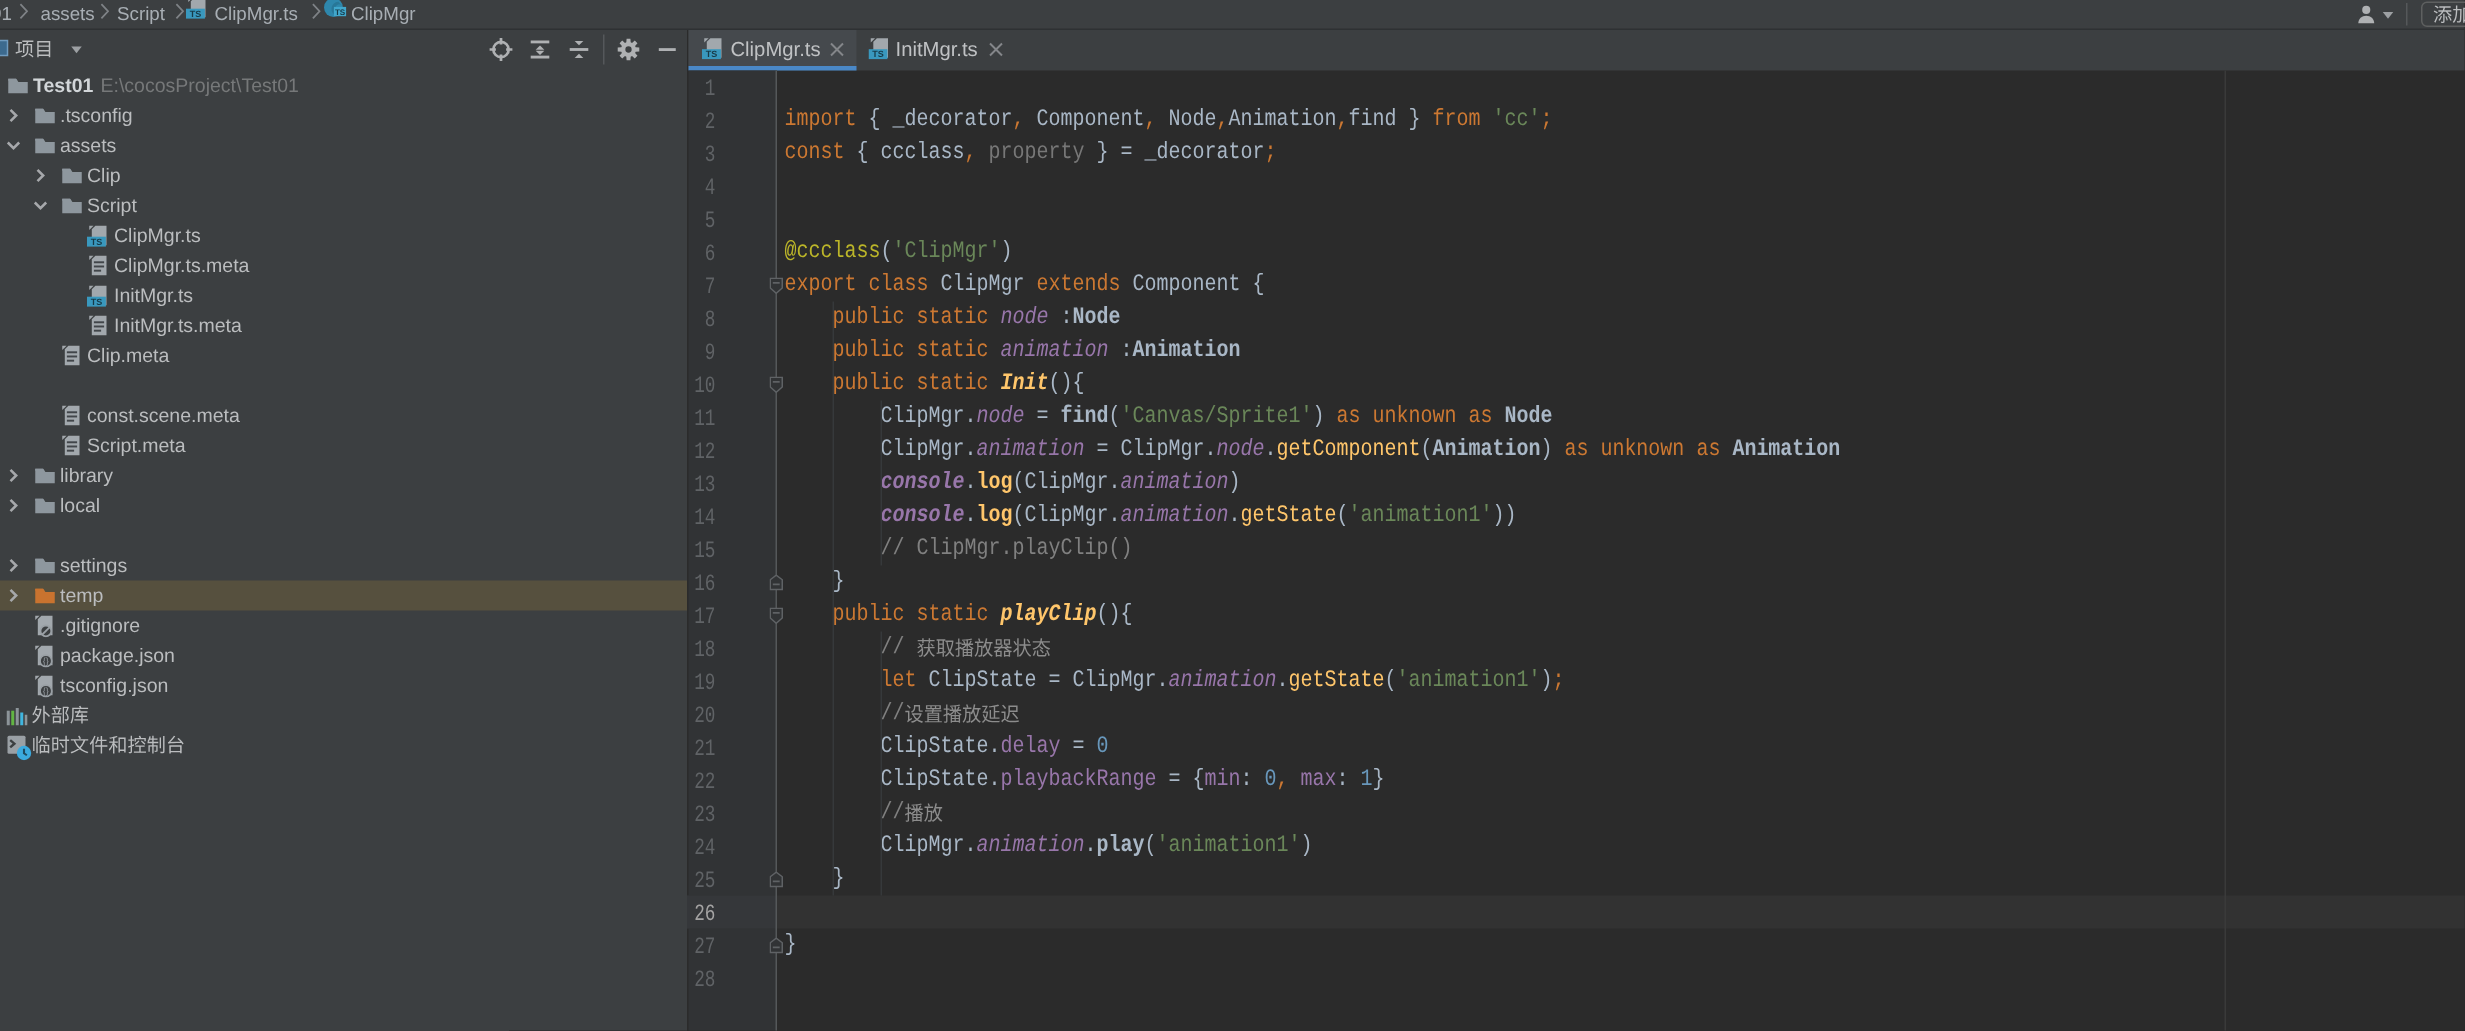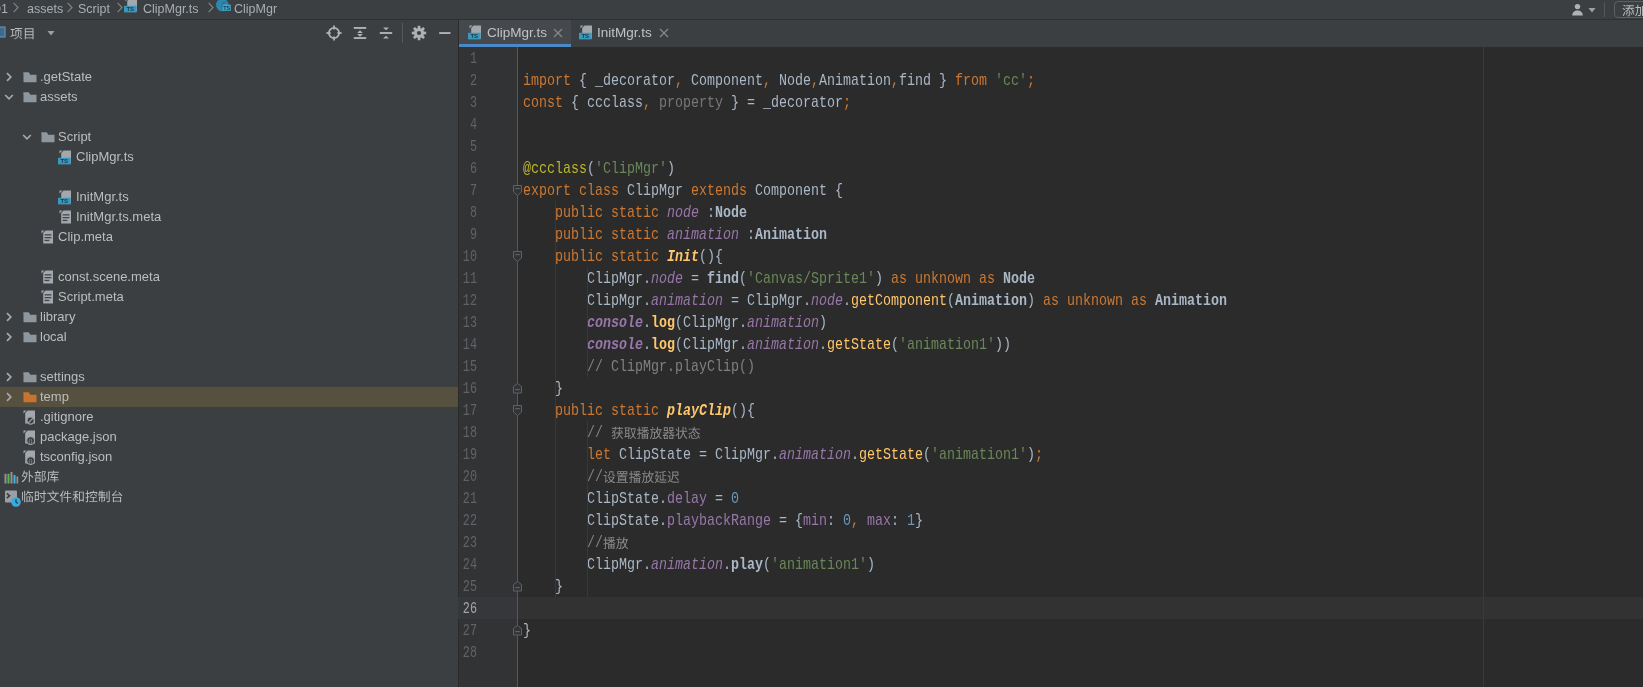--- a/index.html
+++ b/index.html
@@ -62,48 +62,72 @@
       <path id="g19" d="M196 150V291H366V150ZM128 85H437V356H128ZM622 150V291H802V150ZM553 85H875V356H553ZM52 460H949V527H52ZM162 865H405V931H162ZM586 865H839V931H586ZM624 476Q659 519 715 558Q770 597 837 626Q904 655 972 672Q964 679 954 690Q945 701 937 712Q929 723 924 732Q854 712 786 677Q718 642 660 597Q601 553 561 502ZM128 651H437V954H365V717H198V960H128ZM555 651H875V954H802V717H624V960H555ZM435 348 511 362Q475 435 416 505Q357 575 272 635Q186 695 72 739Q68 730 61 720Q54 709 46 699Q38 689 30 682Q139 642 219 588Q300 533 354 471Q408 409 435 348ZM614 396 653 356Q691 369 733 390Q776 412 801 431L760 475Q737 455 694 433Q652 410 614 396Z"></path>
       <path id="g20" d="M356 335H951V409H356ZM666 367Q688 486 729 589Q769 692 829 771Q890 850 973 896Q964 903 953 914Q943 925 933 937Q924 948 918 958Q833 905 771 819Q710 734 669 622Q628 511 603 381ZM741 106 798 74Q820 100 844 132Q868 163 888 193Q909 223 921 246L860 284Q848 261 829 230Q809 199 786 166Q763 133 741 106ZM589 42H663V275Q663 356 654 444Q645 532 617 622Q589 711 534 797Q479 882 388 958Q377 947 360 933Q342 920 327 910Q416 837 468 756Q521 675 547 592Q573 508 581 427Q589 346 589 275ZM247 39H321V958H247ZM49 206 106 171Q131 199 156 231Q181 264 203 296Q225 327 237 352L175 394Q164 368 143 336Q122 303 97 269Q73 235 49 206ZM32 686Q75 652 137 598Q198 544 260 486L291 547Q237 599 181 653Q124 706 76 750Z"></path>
       <path id="g21" d="M56 181H948V251H56ZM466 36H544Q536 111 522 182Q507 253 479 317Q450 382 401 437Q352 493 275 537Q199 581 88 611Q82 597 69 578Q57 559 45 547Q151 521 223 481Q295 442 340 393Q385 343 410 285Q435 228 447 165Q459 101 466 36ZM556 188Q602 322 703 412Q805 502 958 537Q949 545 940 557Q930 570 922 583Q913 595 907 606Q801 576 719 521Q638 466 580 387Q522 307 486 205ZM381 471 444 431Q474 447 505 468Q536 489 564 510Q592 531 610 551L543 594Q527 576 500 553Q473 531 442 509Q411 488 381 471ZM270 639H344V835Q344 857 358 863Q372 870 420 870Q429 870 451 870Q473 870 500 870Q528 870 557 870Q586 870 610 870Q633 870 645 870Q672 870 685 862Q698 854 703 828Q709 803 712 752Q720 759 732 764Q744 770 757 774Q770 778 780 781Q775 843 763 878Q751 912 725 925Q698 938 650 938Q642 938 618 938Q595 938 564 938Q532 938 501 938Q470 938 447 938Q423 938 416 938Q359 938 327 929Q295 921 282 898Q270 876 270 835ZM410 615 467 581Q497 606 528 636Q559 667 586 696Q614 725 630 749L568 790Q553 766 526 735Q500 704 469 673Q438 641 410 615ZM750 645 816 624Q842 665 867 713Q892 762 912 807Q931 853 940 889L868 915Q859 879 841 833Q823 786 799 737Q775 687 750 645ZM154 639 221 661Q211 702 196 750Q181 797 162 841Q144 886 122 920L54 886Q77 853 96 811Q115 769 130 724Q144 679 154 639Z"></path>
       <path id="g22" d="M122 104 171 58Q198 80 227 107Q257 134 283 160Q309 187 324 208L273 261Q258 239 232 212Q207 185 178 156Q149 128 122 104ZM175 940 161 872 180 842 368 705Q372 720 381 738Q389 757 395 768Q329 817 287 848Q246 878 224 896Q202 913 191 923Q181 932 175 940ZM43 354H221V426H43ZM512 76H773V146H512ZM384 482H851V552H384ZM827 482H841L855 479L901 499Q870 597 817 673Q765 749 696 805Q626 861 546 899Q465 937 377 960Q373 946 362 926Q351 907 341 895Q422 876 498 842Q574 808 639 759Q704 709 753 643Q801 577 827 494ZM485 535Q525 626 593 699Q661 772 755 822Q849 872 963 896Q955 904 946 916Q937 928 929 940Q921 952 917 963Q740 920 615 816Q490 712 422 557ZM491 76H562V189Q562 235 548 285Q534 335 496 380Q458 425 386 460Q381 452 372 441Q363 431 353 420Q344 410 337 404Q403 374 436 338Q469 301 480 263Q491 224 491 187ZM739 76H810V308Q810 330 813 338Q816 346 828 346Q834 346 848 346Q862 346 876 346Q891 346 897 346Q908 346 921 345Q935 343 944 341Q945 355 947 374Q949 393 951 406Q942 409 928 410Q913 411 898 411Q891 411 875 411Q859 411 844 411Q829 411 823 411Q788 411 770 401Q752 391 745 368Q739 345 739 307ZM175 940Q172 931 165 919Q158 907 150 895Q141 883 134 876Q144 870 155 857Q167 844 176 826Q184 808 184 785V354H257V850Q257 850 244 860Q232 869 216 884Q200 898 187 914Q175 929 175 940Z"></path>
       <path id="g23" d="M651 132V222H820V132ZM417 132V222H582V132ZM189 132V222H348V132ZM117 78H895V277H117ZM68 335H922V394H68ZM456 258 533 263Q525 315 513 374Q500 432 490 475H419Q426 446 433 408Q440 371 446 332Q452 292 456 258ZM57 874H945V930H57ZM226 560H771V605H226ZM230 663H769V708H230ZM234 767H773V812H234ZM190 453H808V905H734V504H262V905H190Z"></path>
       <path id="g24" d="M685 368H941V436H685ZM650 142H724V726H650ZM876 45 933 104Q866 127 779 145Q692 164 598 177Q504 191 416 201Q415 188 408 169Q402 151 395 139Q459 132 527 122Q594 112 659 100Q723 88 779 74Q836 60 876 45ZM50 103H279V171H50ZM119 392H309V460H110ZM287 392H302L315 390L360 402Q335 622 264 759Q194 897 88 967Q83 958 73 948Q62 938 51 928Q41 919 32 914Q135 850 200 726Q266 602 287 407ZM137 535Q168 640 219 705Q271 769 339 804Q407 838 491 851Q575 863 671 863Q683 863 712 863Q741 863 778 863Q815 863 852 863Q890 863 921 862Q952 862 968 861Q962 869 955 883Q949 896 944 910Q940 924 937 934H887H669Q560 934 468 920Q376 905 301 865Q227 825 170 751Q114 676 77 558ZM435 320H505V689H949V758H435ZM93 485Q91 477 85 466Q80 455 74 444Q68 432 63 425Q76 422 94 405Q111 388 127 365Q138 350 162 311Q186 271 214 218Q242 164 263 110V105L291 93L338 123Q294 216 244 300Q194 385 146 446V447Q146 447 138 451Q130 455 119 460Q109 466 101 473Q93 479 93 485Z"></path>
       <path id="g25" d="M80 95 137 57Q166 82 195 113Q225 143 251 174Q277 204 292 228L231 271Q217 246 192 216Q167 185 137 153Q108 121 80 95ZM262 401V780H187V472H49V401ZM224 745Q241 745 256 754Q271 763 290 778Q309 792 336 810Q385 840 450 849Q515 857 600 857Q644 857 692 856Q741 855 790 852Q839 850 884 846Q928 843 965 838Q961 848 955 863Q950 878 947 892Q944 907 943 918Q916 920 873 922Q830 924 780 925Q730 927 681 928Q633 929 597 929Q504 929 438 917Q371 906 319 874Q288 854 264 834Q239 814 222 814Q206 814 184 832Q163 849 139 878Q115 907 89 941L38 871Q89 816 138 781Q186 745 224 745ZM413 92H491V320Q491 372 487 432Q482 492 470 554Q458 615 434 674Q411 732 372 780Q366 773 354 764Q342 755 329 747Q316 738 307 734Q343 689 364 636Q385 584 396 529Q406 474 410 420Q413 366 413 319ZM441 92H890V418H441V346H814V165H441ZM605 489 664 447Q698 480 734 517Q771 555 806 593Q842 632 872 667Q903 703 923 732L859 781Q833 743 791 692Q748 641 699 588Q650 534 605 489Z"></path>
     </defs>
   </svg>
 <div id="ptree">
+    <div class="trow" style="top:27px;">
+      <span style="position:absolute;left:4px;top:2px">
+        <svg width="16" height="16" viewBox="0 0 16 16" style="">
+          <path d="M1.5 3.5h5.2l1.6 2.2h6.2v7.5H1.5z" fill="#8E979E"></path>
+          <path d="M1.5 3.5h5.2l1 1.4H1.5z" fill="#8E979E"></path>
+        </svg>
+      </span>
+      <span class="tlabel" style="left:22px"><b>Test01</b></span>
+      <span class="tpath" style="left:67px">E:\cocosProject\Test01</span>
+    </div>
     <div class="trow" style="top:47px;">
       <span style="position:absolute;left:1px;top:2px">
         <svg width="16" height="16" viewBox="0 0 16 16" style="">
           <path d="M6 4.2 9.8 8 6 11.8" fill="none" stroke="#A6A8AB" stroke-width="1.7"></path>
         </svg>
       </span>
       <span style="position:absolute;left:22px;top:2px">
         <svg width="16" height="16" viewBox="0 0 16 16" style="">
           <path d="M1.5 3.5h5.2l1.6 2.2h6.2v7.5H1.5z" fill="#8E979E"></path>
           <path d="M1.5 3.5h5.2l1 1.4H1.5z" fill="#8E979E"></path>
         </svg>
       </span>
-      <span class="tlabel" style="left:40px">.getState</span>
+      <span class="tlabel" style="left:40px">.tsconfig</span>
     </div>
     <div class="trow" style="top:67px;">
       <span style="position:absolute;left:1px;top:2px">
         <svg width="16" height="16" viewBox="0 0 16 16" style="">
           <path d="M4.2 6 8 9.8 11.8 6" fill="none" stroke="#A6A8AB" stroke-width="1.7"></path>
         </svg>
       </span>
       <span style="position:absolute;left:22px;top:2px">
         <svg width="16" height="16" viewBox="0 0 16 16" style="">
           <path d="M1.5 3.5h5.2l1.6 2.2h6.2v7.5H1.5z" fill="#8E979E"></path>
           <path d="M1.5 3.5h5.2l1 1.4H1.5z" fill="#8E979E"></path>
         </svg>
       </span>
       <span class="tlabel" style="left:40px">assets</span>
     </div>
+    <div class="trow" style="top:87px;">
+      <span style="position:absolute;left:19px;top:2px">
+        <svg width="16" height="16" viewBox="0 0 16 16" style="">
+          <path d="M6 4.2 9.8 8 6 11.8" fill="none" stroke="#A6A8AB" stroke-width="1.7"></path>
+        </svg>
+      </span>
+      <span style="position:absolute;left:40px;top:2px">
+        <svg width="16" height="16" viewBox="0 0 16 16" style="">
+          <path d="M1.5 3.5h5.2l1.6 2.2h6.2v7.5H1.5z" fill="#8E979E"></path>
+          <path d="M1.5 3.5h5.2l1 1.4H1.5z" fill="#8E979E"></path>
+        </svg>
+      </span>
+      <span class="tlabel" style="left:58px">Clip</span>
+    </div>
     <div class="trow" style="top:107px;">
       <span style="position:absolute;left:19px;top:2px">
         <svg width="16" height="16" viewBox="0 0 16 16" style="">
           <path d="M4.2 6 8 9.8 11.8 6" fill="none" stroke="#A6A8AB" stroke-width="1.7"></path>
         </svg>
       </span>
       <span style="position:absolute;left:40px;top:2px">
         <svg width="16" height="16" viewBox="0 0 16 16" style="">
           <path d="M1.5 3.5h5.2l1.6 2.2h6.2v7.5H1.5z" fill="#8E979E"></path>
           <path d="M1.5 3.5h5.2l1 1.4H1.5z" fill="#8E979E"></path>
@@ -114,20 +138,34 @@
     <div class="trow" style="top:127px;">
       <span style="position:absolute;left:58px;top:2px">
         <svg width="16" height="16" viewBox="0 0 16 16" style="">
           <path d="M5.6 1.5H13v13H3.2V3.9z" fill="#A2A8AD"></path>
           <path d="M1.5 1.5h2.9L1.5 4.4z" fill="#A2A8AD"></path>
           <rect x="0" y="8.8" width="12.6" height="6.6" fill="#3998BE"></rect>
           <text x="6.3" y="14.3" font-family="Liberation Sans" font-size="6" font-weight="bold" fill="#173B49" text-anchor="middle">TS</text>
         </svg>
       </span>
       <span class="tlabel" style="left:76px">ClipMgr.ts</span>
+    </div>
+    <div class="trow" style="top:147px;">
+      <span style="position:absolute;left:58px;top:2px">
+        <svg width="16" height="16" viewBox="0 0 16 16" style="">
+          <path d="M5.6 1.5H13v13H3.2V3.9z" fill="#A2A8AD"></path>
+          <path d="M1.5 1.5h2.9L1.5 4.4z" fill="#A2A8AD"></path>
+          <g fill="#42464A">
+            <rect x="4.6" y="5.2" width="6.8" height="1.3"></rect>
+            <rect x="4.6" y="8" width="6.8" height="1.3"></rect>
+            <rect x="4.6" y="10.8" width="4.8" height="1.3"></rect>
+          </g>
+        </svg>
+      </span>
+      <span class="tlabel" style="left:76px">ClipMgr.ts.meta</span>
     </div>
     <div class="trow" style="top:167px;">
       <span style="position:absolute;left:58px;top:2px">
         <svg width="16" height="16" viewBox="0 0 16 16" style="">
           <path d="M5.6 1.5H13v13H3.2V3.9z" fill="#A2A8AD"></path>
           <path d="M1.5 1.5h2.9L1.5 4.4z" fill="#A2A8AD"></path>
           <rect x="0" y="8.8" width="12.6" height="6.6" fill="#3998BE"></rect>
           <text x="6.3" y="14.3" font-family="Liberation Sans" font-size="6" font-weight="bold" fill="#173B49" text-anchor="middle">TS</text>
         </svg>
       </span>

